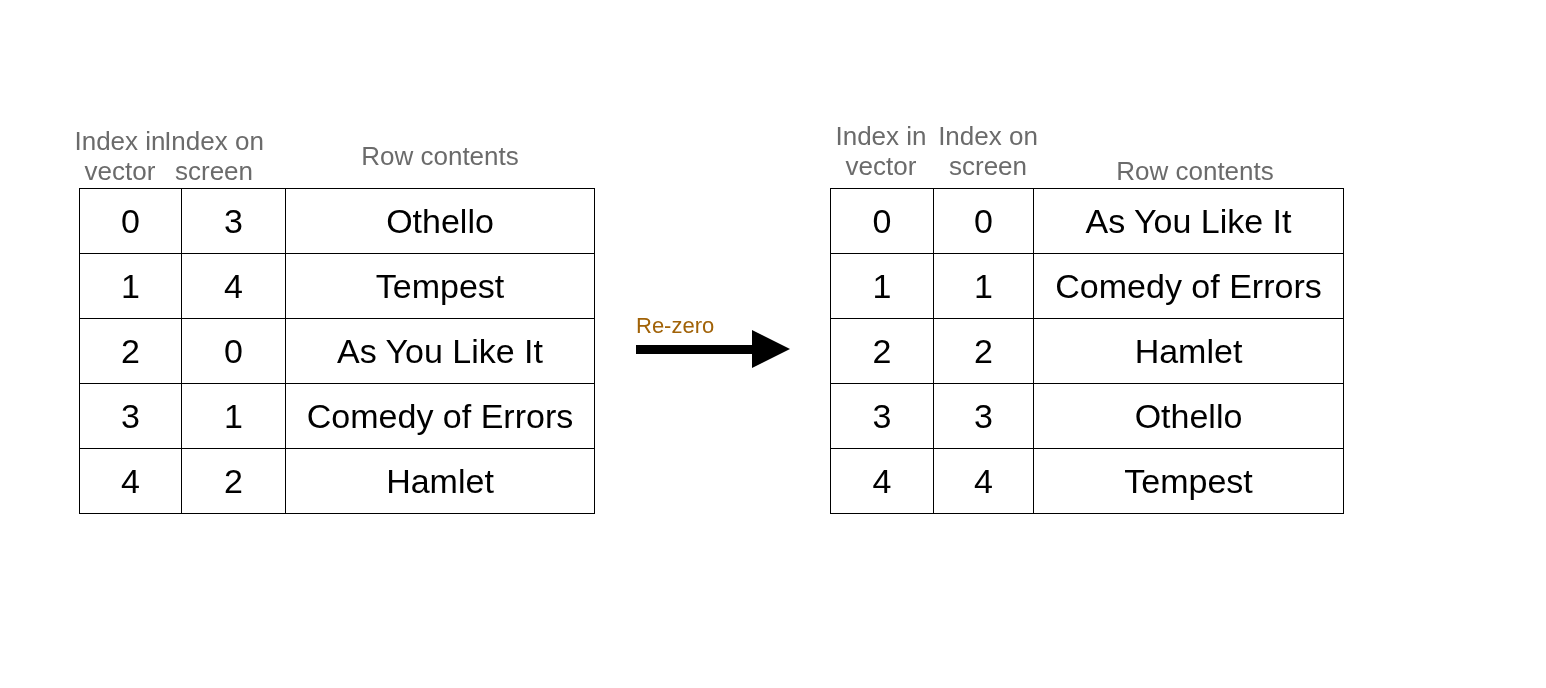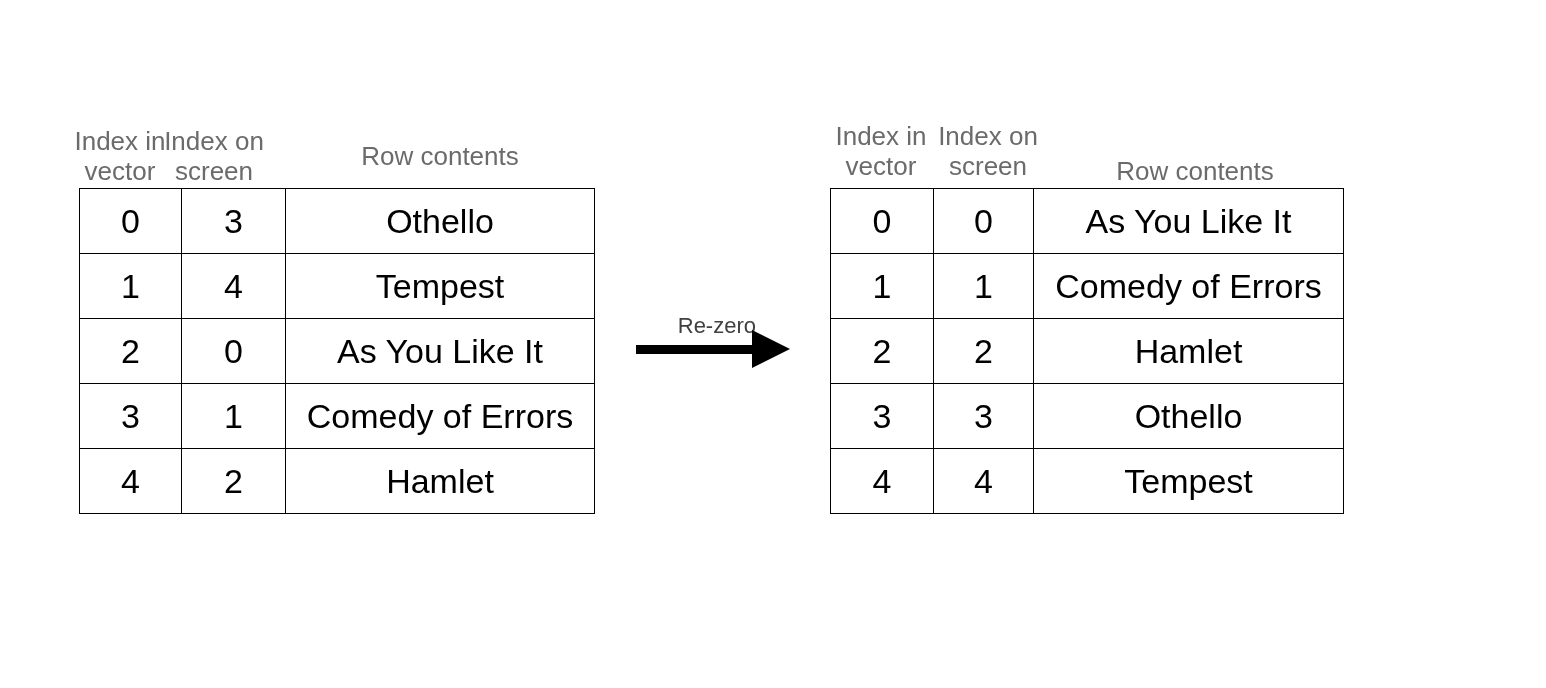--- a/index.html
+++ b/index.html
@@ -48,23 +48,23 @@
   .right-table col.c1 { width: 103px; }
   .right-table col.c2 { width: 100px; }
   .right-table col.c3 { width: 310px; }
 
   
   .arrow-label {
     position: absolute;
     left: 636px;
     top: 313px;
     width: 120px;
-    text-align: right;
+    text-align: left;
     font-size: 22px;
-    color: #404040;
+    color: #a16207;
     white-space: nowrap;
   }
   .arrow-shaft {
     position: absolute;
     left: 636px;
     top: 345px;
     width: 118px;
     height: 9px;
     background: #000000;
   }

